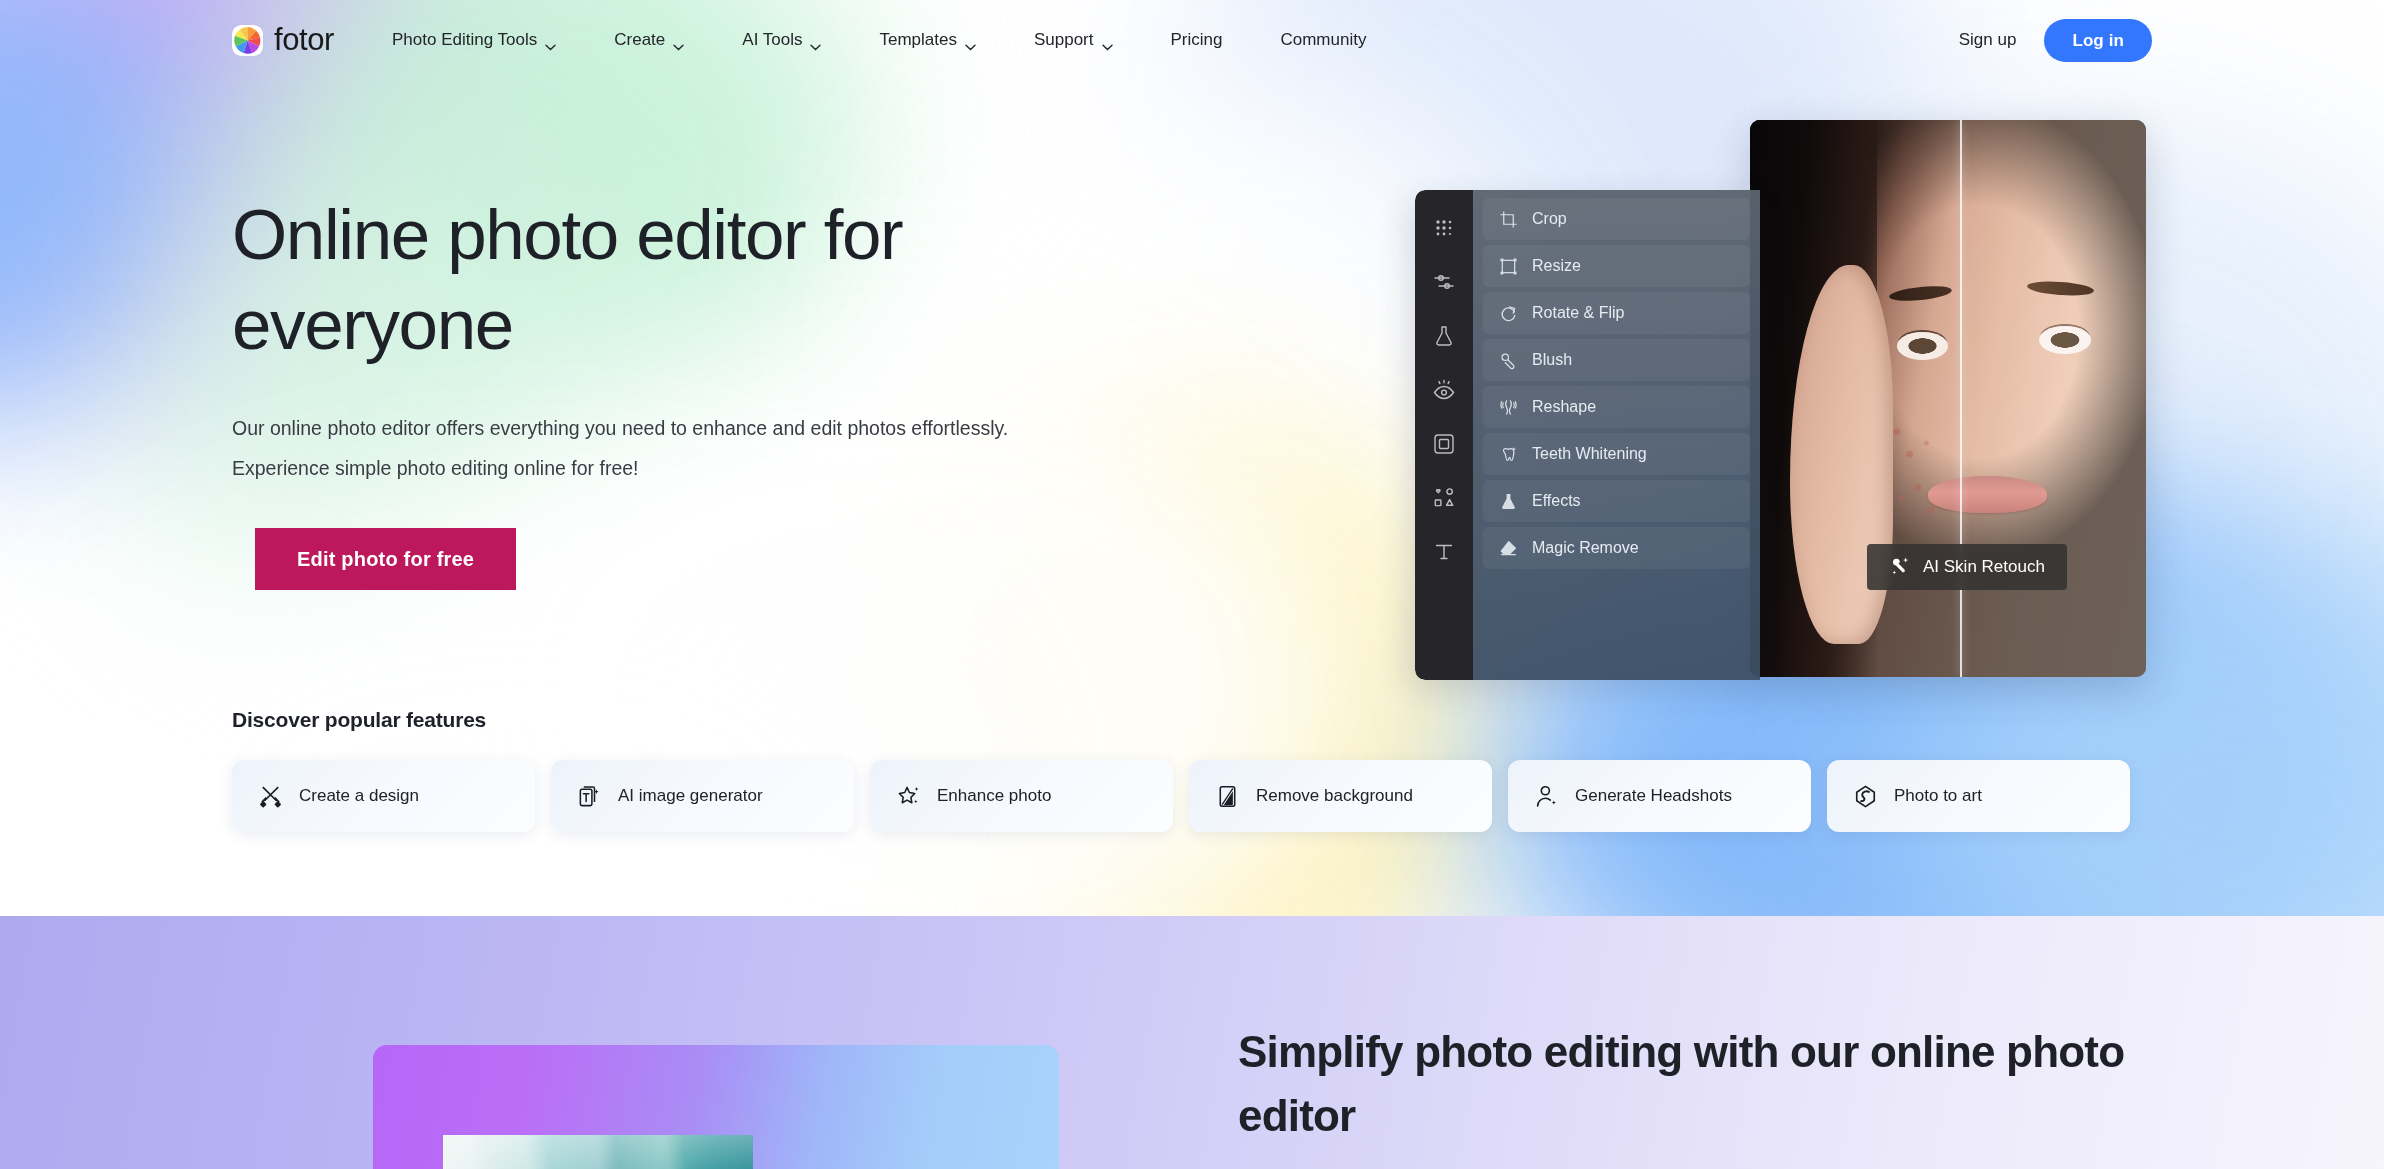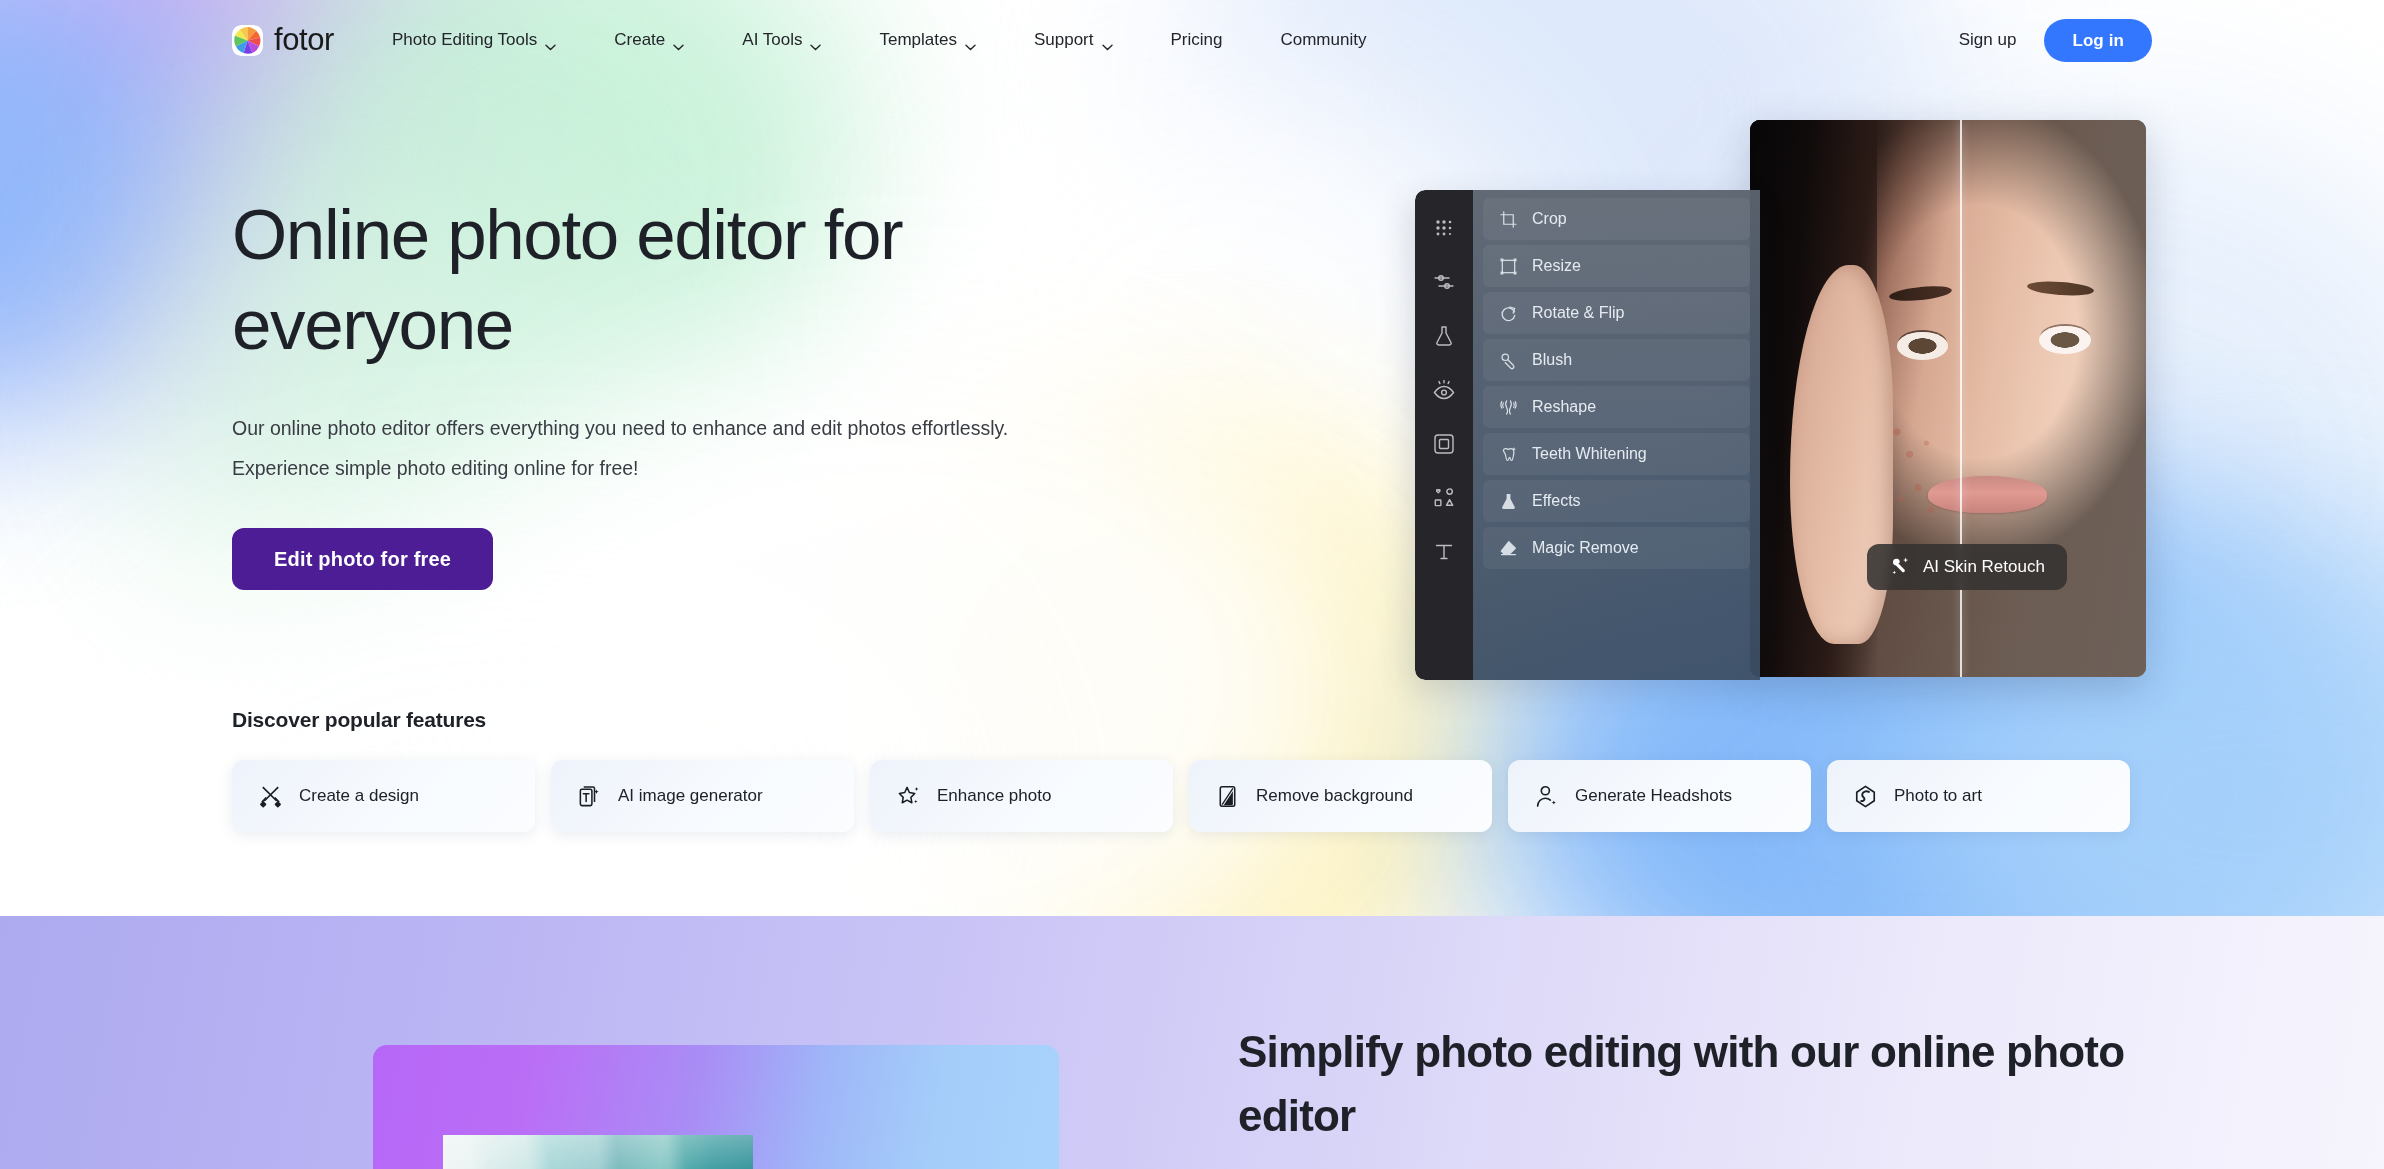--- a/index.html
+++ b/index.html
@@ -68,23 +68,23 @@
     margin-top: 190px;
     font-size: 71px; line-height: 90px; font-weight: 400; color: #1f2128;
     letter-spacing: -1.4px; max-width: 900px;
   }
   .hero-sub {
     margin-top: 38px; font-size: 19.5px; line-height: 40px; color: #3a3c44;
     max-width: 830px; font-weight: 400;
   }
   .hero-cta {
     margin-top: 40px; display: inline-block;
-    background: #4c1d95; color: #fff; border: none; cursor: pointer;
-    font-size: 20px; font-weight: 700; border-radius: 12px;
-    padding: 0 42px; height: 62px; line-height: 62px; letter-spacing: .2px;
+    background: #be185d; color: #fff; border: none; cursor: pointer;
+    font-size: 20px; font-weight: 700; border-radius: 0;
+    padding: 0 42px; height: 62px; line-height: 62px; letter-spacing: .2px; margin-left: 23px;
   }
 
   
   .editor-wrap { position: absolute; left: 1415px; top: 120px; width: 715px; height: 560px; z-index: 12; }
   .editor-photo {
     position: absolute; left: 335px; top: 0; width: 396px; height: 557px;
     border-radius: 10px; overflow: hidden;
     box-shadow: 0 12px 40px rgba(40,50,80,.22);
     background: #0b0b0d;
   }
@@ -123,21 +123,21 @@
     background: linear-gradient(90deg,#6c4c36,#4e3526); border-radius: 50%; transform: rotate(4deg); }
   .photo-lips { position:absolute; left:45%; top:64%; width:30%; height:6.5%;
     background: linear-gradient(180deg,#c98a84 0%, #e09a92 45%, #c8837c 100%);
     border-radius: 50% 50% 45% 45%; box-shadow: 0 1px 2px rgba(120,60,55,.35); }
   .photo-divider { position:absolute; left:53%; top:0; width:2px; height:100%;
     background: rgba(255,255,255,.82); box-shadow: 0 0 8px rgba(255,255,255,.5); }
 
   .retouch-badge {
     position: absolute; left: 1867px; top: 544px; z-index: 22;
     display: flex; align-items: center; gap: 12px;
-    background: rgba(52,50,49,.88); border-radius: 12px;
+    background: rgba(52,50,49,.88); border-radius: 4px;
     padding: 12px 22px; color: #fff; font-size: 17px; font-weight: 500;
     backdrop-filter: blur(4px);
   }
   .retouch-badge svg { display:block; }
 
   .editor-panel {
     position: absolute; left: 0; top: 70px; width: 345px; height: 490px;
     display: flex; border-radius: 10px 0 0 10px; overflow: hidden;
     box-shadow: -6px 10px 32px rgba(40,50,80,.16);
     text-align: right;

